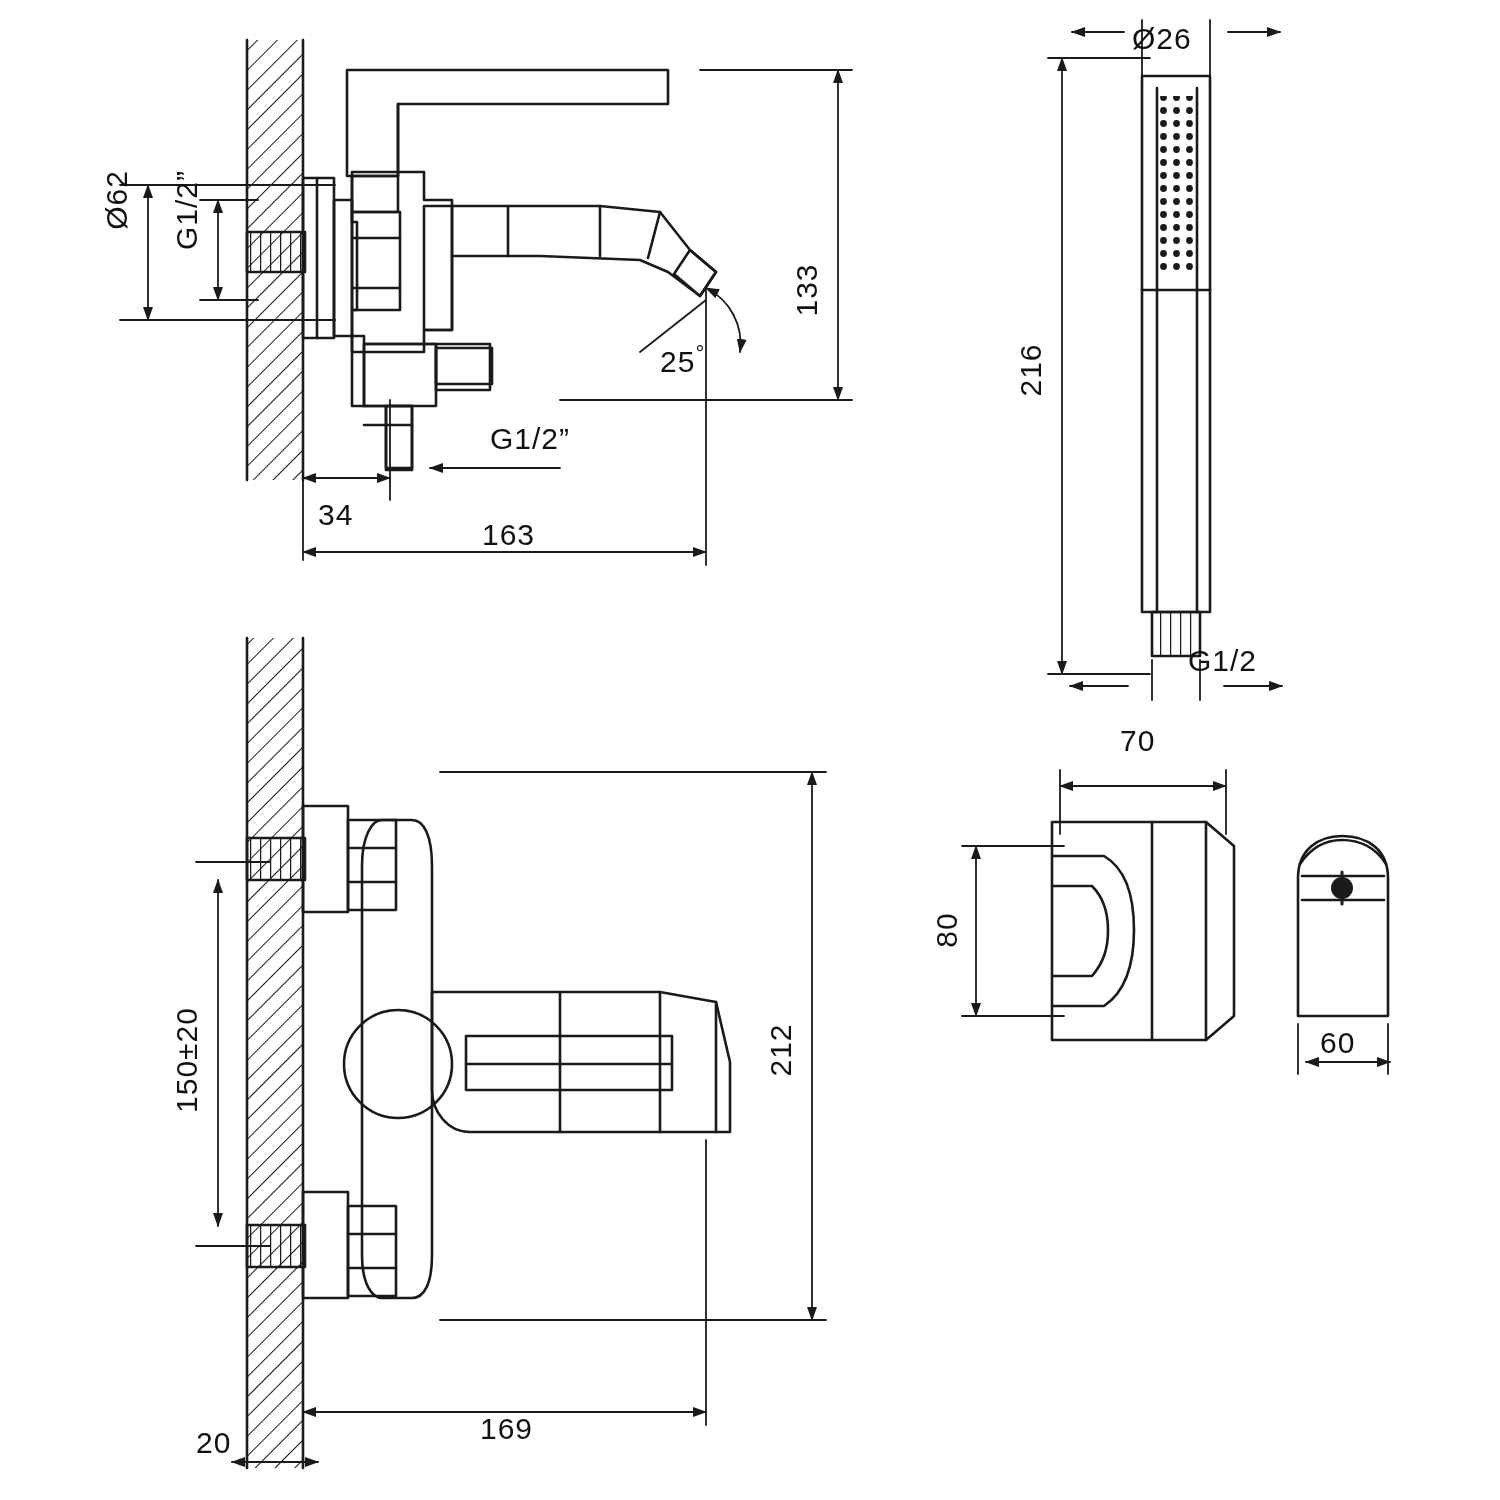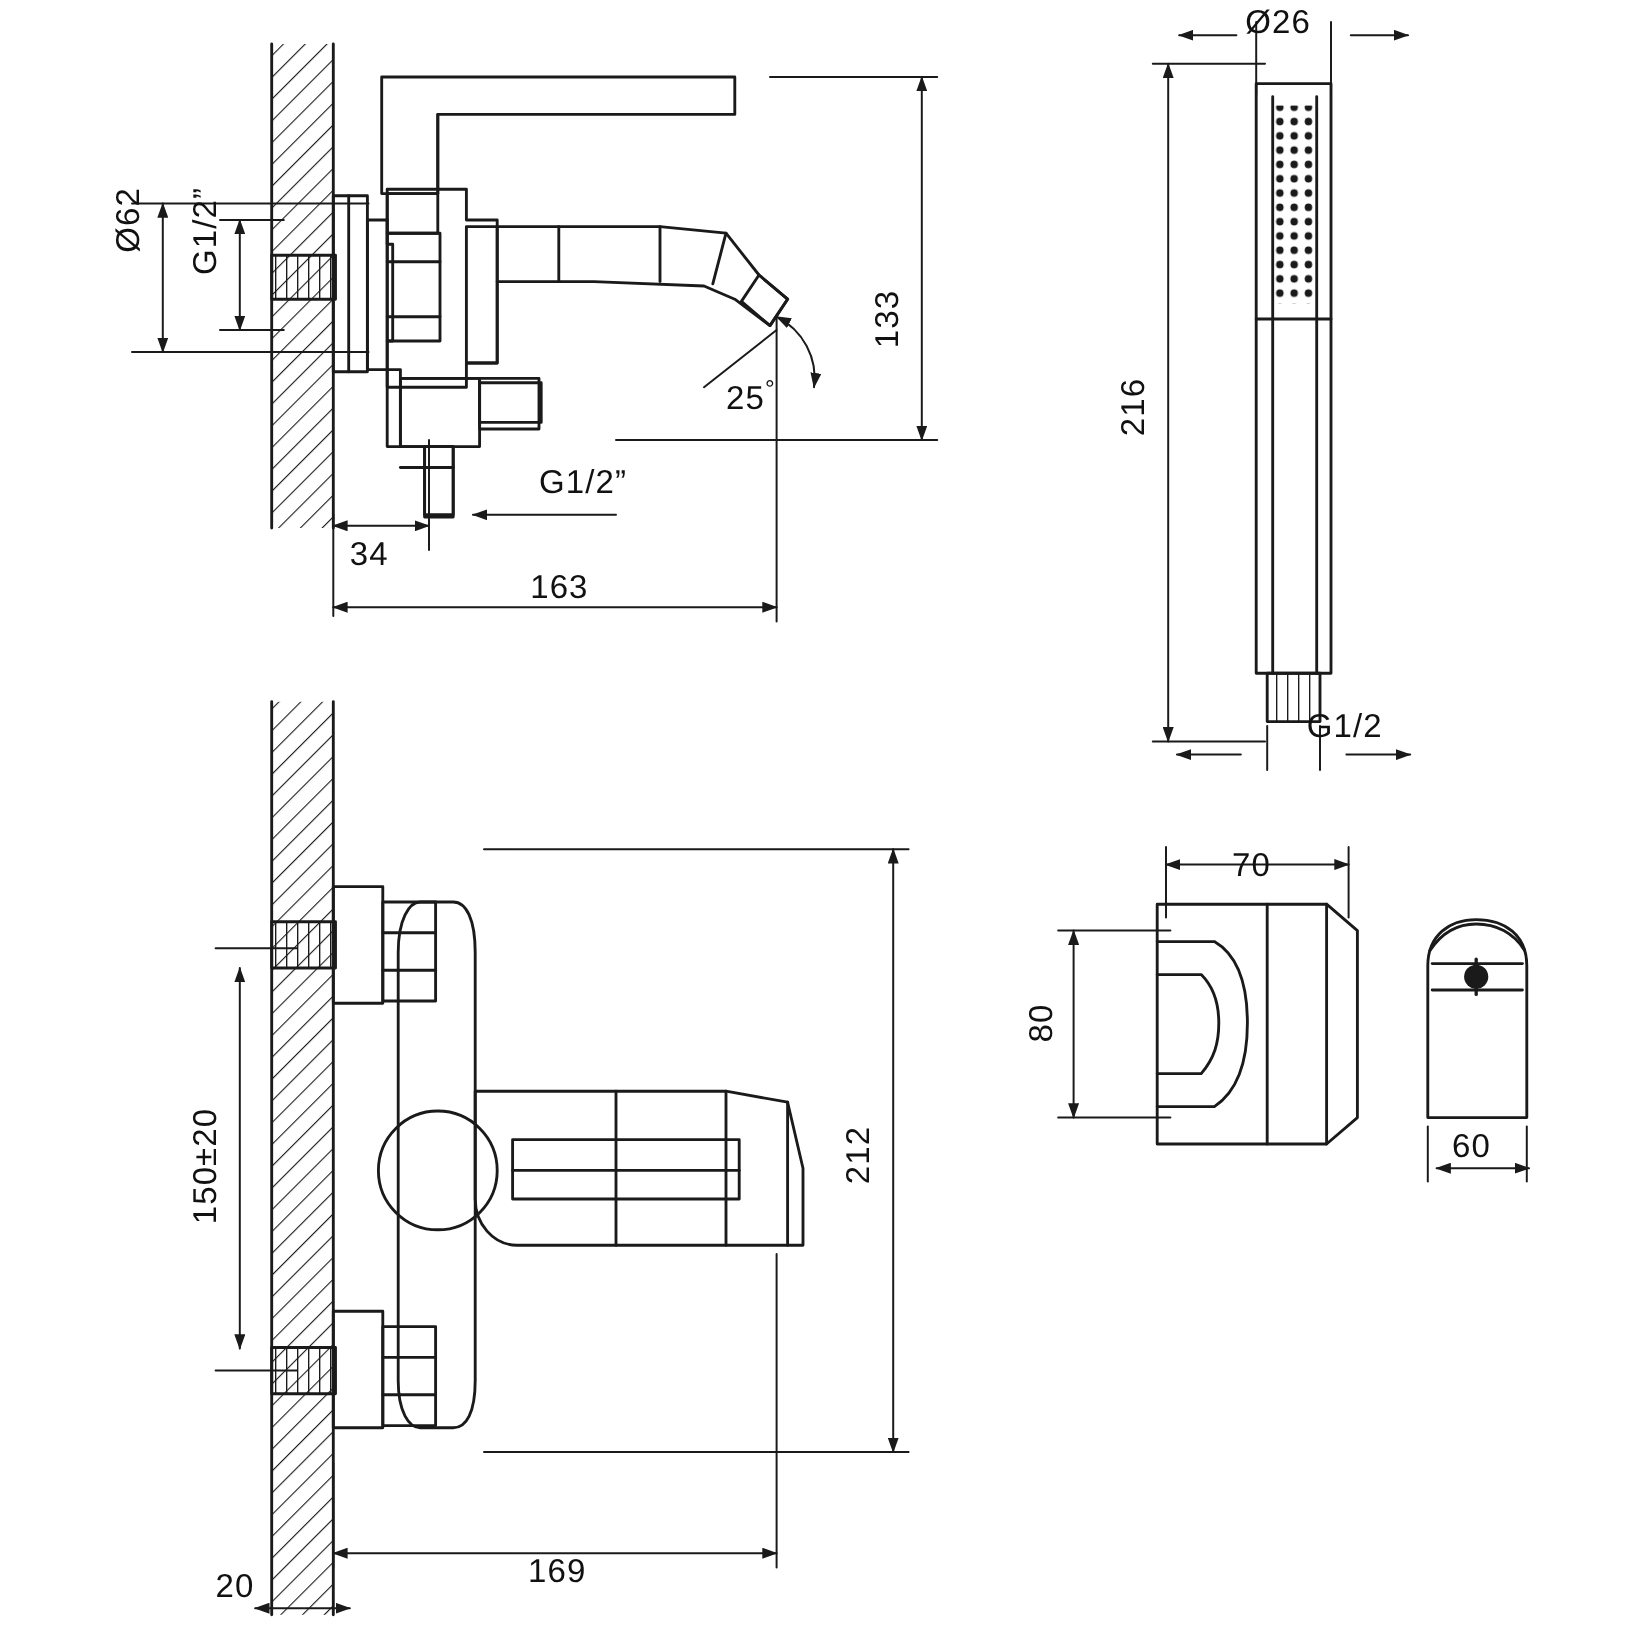--- a/index.html
+++ b/index.html
@@ -252,37 +252,37 @@
   <div class="dim-label vert" style="left:202px; top:170px; transform: rotate(-90deg) translate(-100%, -100%);">G1/2”</div>
 
   <div class="dim-label vert" style="left:822px; top:290px; transform: rotate(-90deg) translate(-50%, -100%);">133</div>
 
   <div class="dim-label" style="left:660px; top:326px;margin-top:17px;">
     <span>25</span><span style="font-size:22px; vertical-align:super;">°</span>
   </div>
 
   <div class="dim-label" style="left:490px; top:424px;">G1/2”</div>
 
-  <div class="dim-label" style="left:318px; top:490px;">34</div>
+  <div class="dim-label" style="left:318px; top:500px;">34</div>
 
   <div class="dim-label" style="left:482px; top:520px;">163</div>
 
   <div class="dim-label vert" style="left:202px; top:1060px; transform: rotate(-90deg) translate(-50%, -100%);">150±20</div>
 
   <div class="dim-label vert" style="left:796px; top:1050px; transform: rotate(-90deg) translate(-50%, -100%);">212</div>
 
   <div class="dim-label" style="left:480px; top:1378px;margin-top:36px;">169</div>
 
   <div class="dim-label" style="left:196px; top:1428px;">20</div>
 
-  <div class="dim-label" style="left:1132px; top:6px;">Ø26</div>
+  <div class="dim-label" style="left:1132px; top:24px;">Ø26</div>
 
   <div class="dim-label vert" style="left:1046px; top:370px; transform: rotate(-90deg) translate(-50%, -100%);">216</div>
 
   <div class="dim-label" style="left:1188px; top:646px;">G1/2</div>
 
-  <div class="dim-label" style="left:1120px; top:772px;">70</div>
+  <div class="dim-label" style="left:1120px; top:726px;">70</div>
 
   <div class="dim-label vert" style="left:962px; top:930px; transform: rotate(-90deg) translate(-50%, -100%);">80</div>
 
   <div class="dim-label" style="left:1320px; top:1028px;">60</div>
 
 </div>
 
 </body></html>

